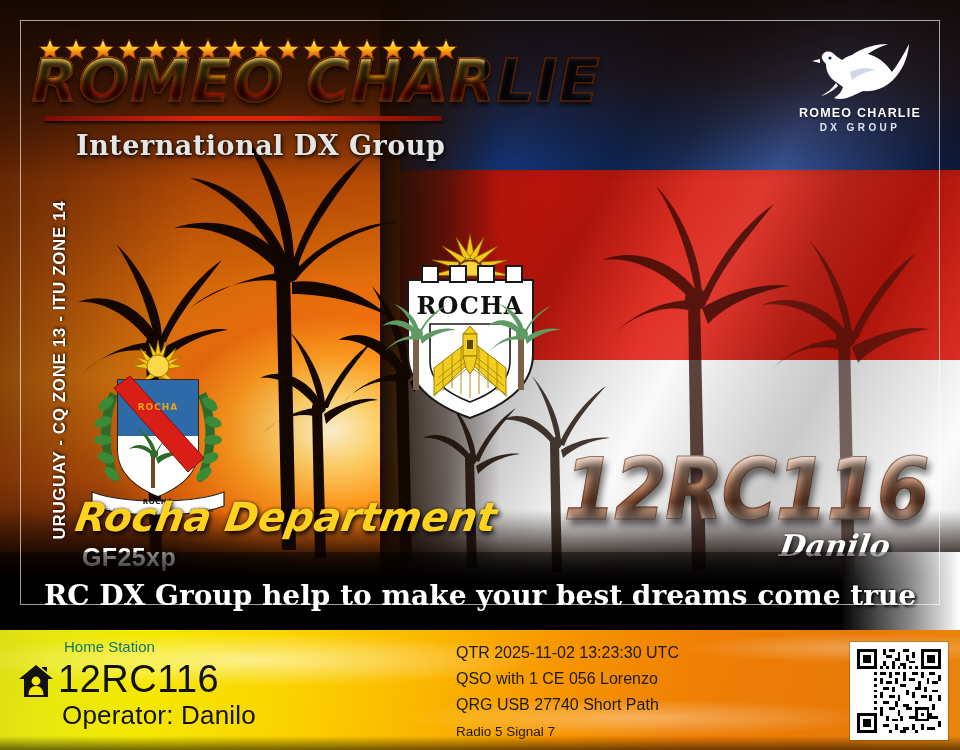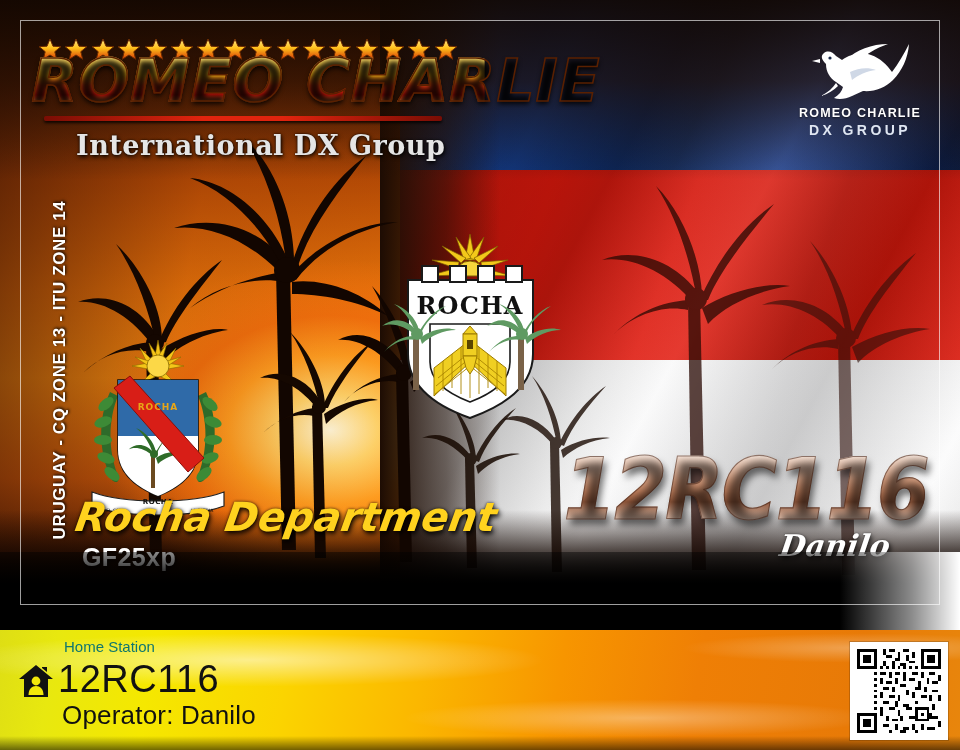--- a/index.html
+++ b/index.html
@@ -105,21 +105,21 @@
   }
 
   
   .dove-wrap { position:absolute; right:30px; top:30px; width:140px; height:120px; text-align:center; }
   .dove-svg { display:block; margin:0 auto; }
   .dove-t1 {
     font-size:12.5px; font-weight:bold; letter-spacing:1.2px; color:#fff;
     margin-top:2px; text-shadow:0 1px 2px rgba(0,0,0,.6);
   }
   .dove-t2 {
-    font-size:14px; font-weight:bold; letter-spacing:3.4px; color:#dfe6f2;
+    font-size:10px; font-weight:bold; letter-spacing:3.4px; color:#dfe6f2;
     margin-top:2px;
   }
 
   
   .vzone {
     position:absolute; left:-150px; top:360px;
     width:420px; transform:rotate(-90deg); transform-origin:center;
     font-size:17px; font-weight:bold; color:#fff;
     letter-spacing:.6px; text-align:center; white-space:nowrap;
     text-shadow:1px 1px 3px rgba(0,0,0,.95);
@@ -574,40 +574,47 @@
     </div>
 
     <div class="dept">Rocha Department</div>
     <div class="grid-sq">GF25xp</div>
 
     <div class="callsign">12RC116</div>
     <div class="opname">Danilo</div>
 
     <div class="botstrip"></div>
     <div class="botstrip-white"></div>
+    <div class="tagline">RC DX Group help to make your best dreams come true</div>
 
     <div class="inner-border"></div>
   </div>
 
   <div id="footer">
     <div class="f-sheen"></div>
     <div class="f-dark"></div>
   </div>
 
   <svg class="home-icon" viewBox="0 0 36 34">
     <path d="M18 1 L35 15 L30 15 L30 33 L6 33 L6 15 L1 15 Z" fill="#111"></path>
     <path d="M24 3 h5 v5 l-5 -4 Z" fill="#111"></path>
     <circle cx="18" cy="17" r="4.4" fill="#f2e80a"></circle>
     <path d="M10.5 31 C10.5 25 14 22 18 22 C22 22 25.5 25 25.5 31 Z" fill="#f2e80a"></path>
   </svg>
 
   <div class="f-homelabel">Home Station</div>
   <div class="f-call">12RC116</div>
   <div class="f-op">Operator: Danilo</div>
 
+  <div class="f-right">
+    <div class="f-line">QTR 2025-11-02 13:23:30 UTC</div>
+    <div class="f-line">QSO with 1 CE 056 Lorenzo</div>
+    <div class="f-line">QRG USB 27740 Short Path</div>
+    <div class="f-line small">Radio 5 Signal 7</div>
+  </div>
 
   <div class="qr-box">
     <svg viewBox="0 0 29 29" shape-rendering="crispEdges">
       <rect width="29" height="29" fill="#fff"></rect>
       <g fill="#000">
 
         <rect x="0" y="0" width="7" height="1"></rect>
           <rect x="0" y="6" width="7" height="1"></rect>
         <rect x="0" y="0" width="1" height="7"></rect>
           <rect x="6" y="0" width="1" height="7"></rect>

